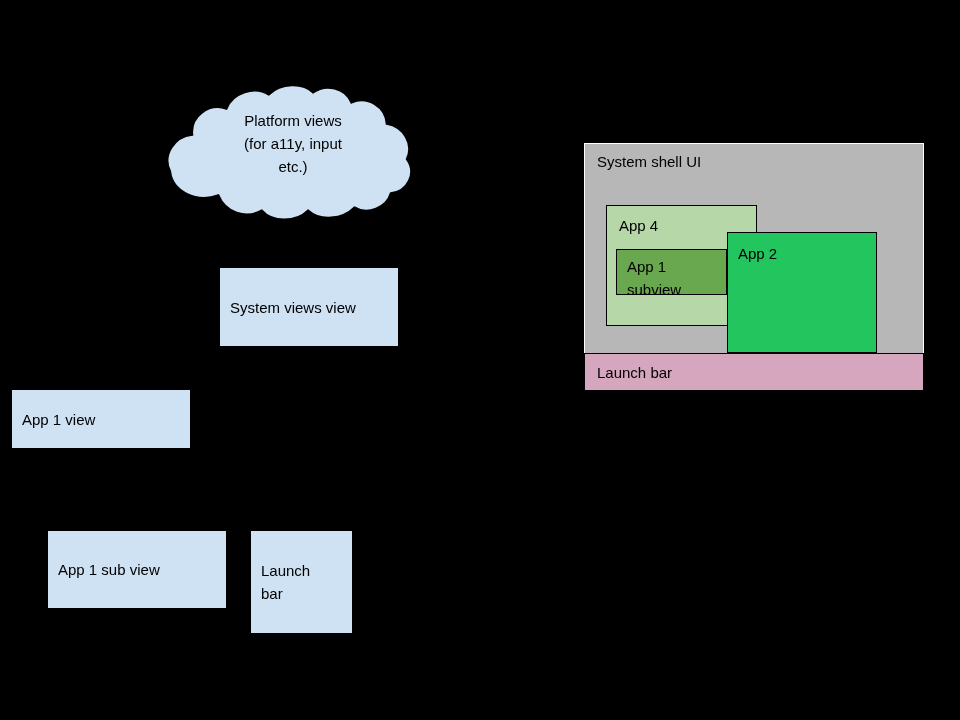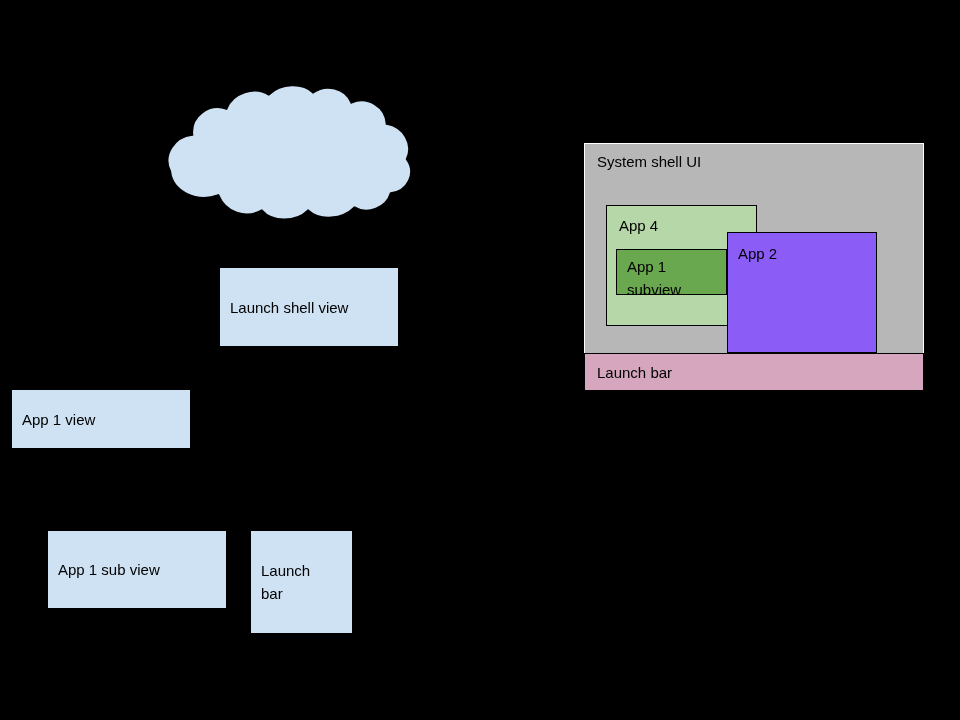--- a/index.html
+++ b/index.html
@@ -80,21 +80,21 @@
   .w-app1sub {
     left: 31px; top: 105px;
     width: 111px; height: 46px;
     background: #6aa84f;
     z-index: 2;
   }
   .w-app1sub .win-label { left: 10px; top: 5px; width: 80px; }
   .w-app2 {
     left: 142px; top: 88px;
     width: 150px; height: 121px;
-    background: #8b5cf6;
+    background: #22c55e;
     z-index: 3;
   }
   .w-app2 .win-label { left: 10px; top: 9px; }
   .w-launchbar {
     left: -1px; top: 209px;
     width: 340px; height: 38px;
     background: #d5a6bd;
     z-index: 4;
     display: flex;
     align-items: center;
@@ -116,24 +116,27 @@
                C 122 0 144 0 154 10
                C 166 1 186 5 192 20
                C 208 13 226 24 227 41
                C 244 44 254 61 247 76
                C 257 90 248 108 231 110
                C 227 124 208 132 195 124
                C 183 136 161 138 149 127
                C 137 139 113 139 103 127
                C 87 136 67 129 60 112 Z" fill="#cfe2f3" stroke="#000000" stroke-width="2"></path>
     </svg>
+    <div class="cloud-label">Platform views
+(for a11y, input
+etc.)</div>
   </div>
 
   <div class="node n-shell">
-    <span class="node-label">Launch shell view</span>
+    <span class="node-label">System views view</span>
   </div>
 
   <div class="node n-app1">
     <span class="node-label">App 1 view</span>
   </div>
 
 
   <div class="node n-app1sub">
     <span class="node-label">App 1 sub view</span>
   </div>

